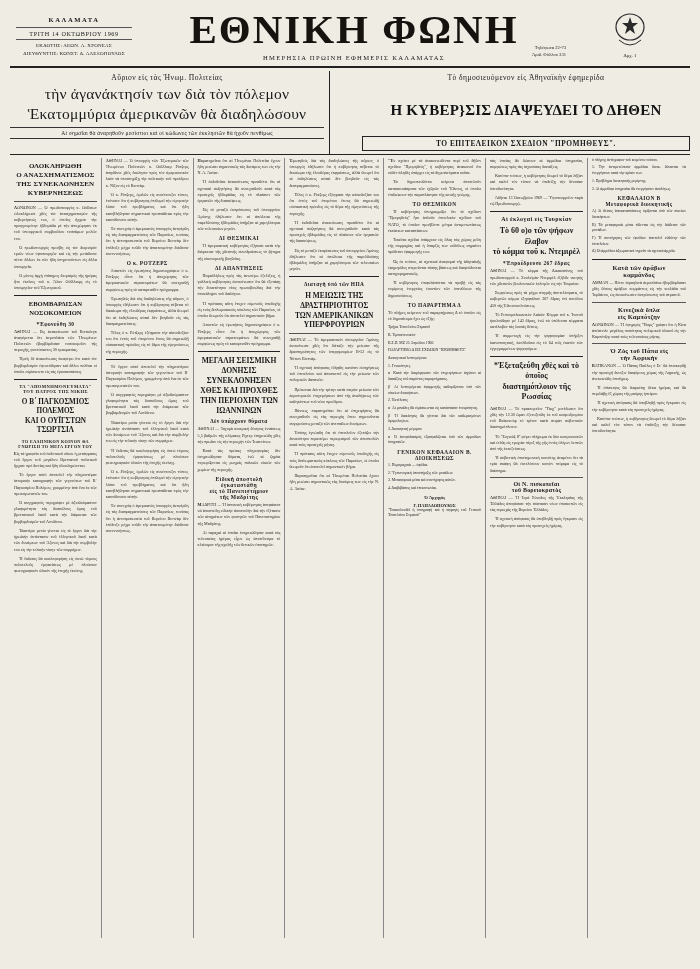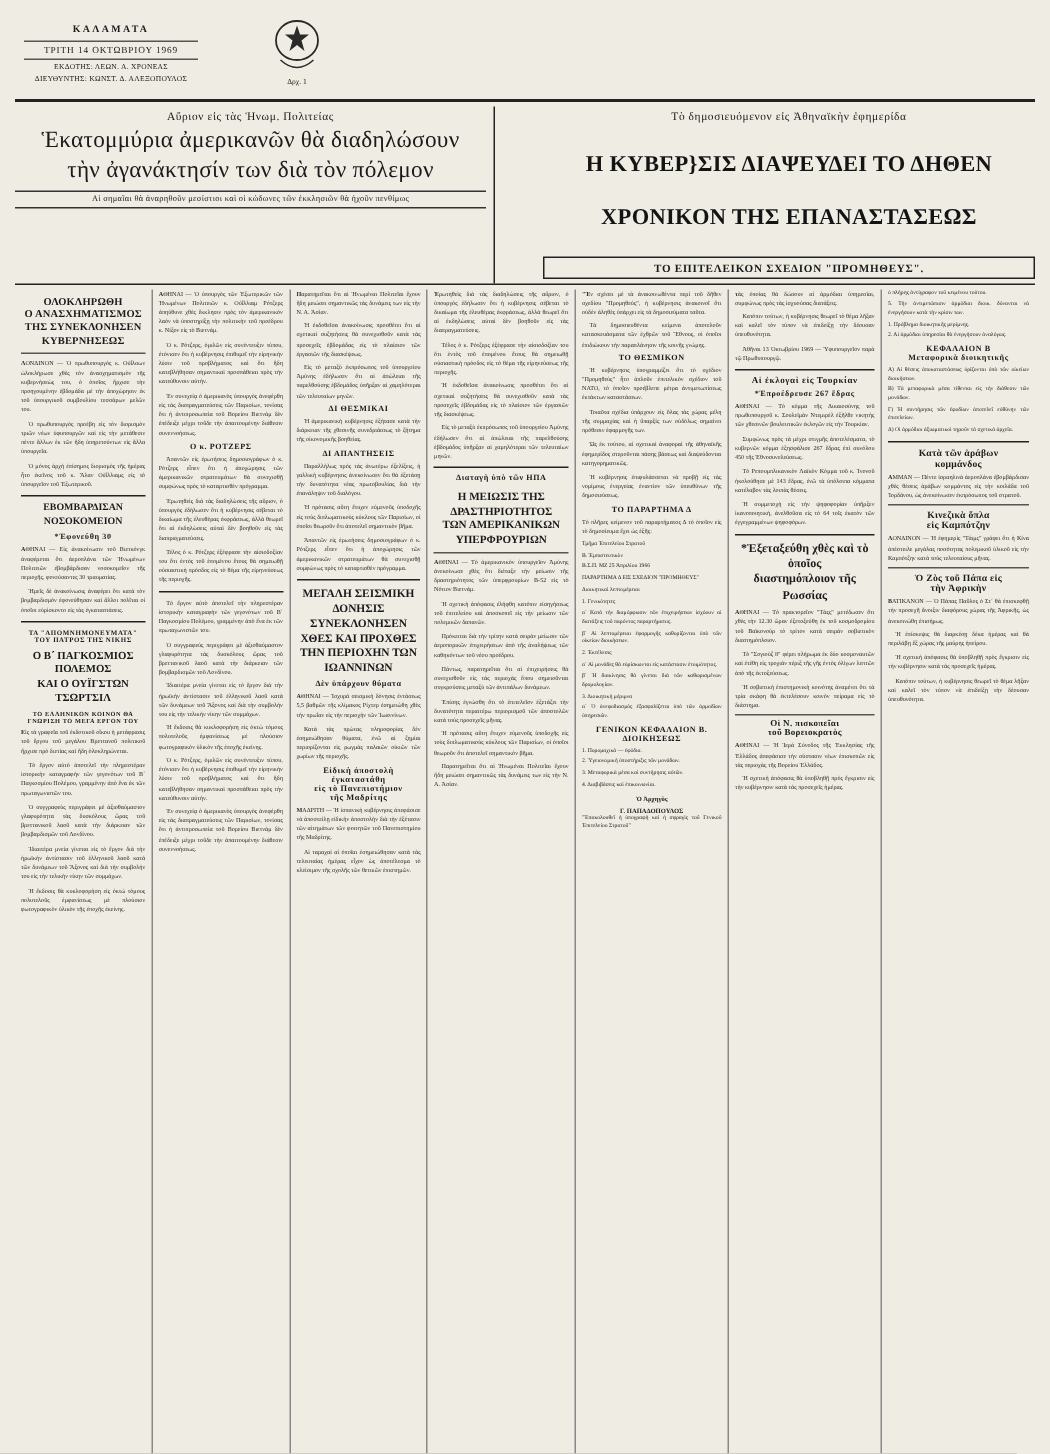--- a/index.html
+++ b/index.html
@@ -225,43 +225,50 @@
 
 <div class="page">
 
   <div class="masthead">
     <div class="mast-left">
       <div class="city">ΚΑΛΑΜΑΤΑ</div>
       <div class="dateline">ΤΡΙΤΗ 14 ΟΚΤΩΒΡΙΟΥ 1969</div>
       <div class="row">ΕΚΔΟΤΗΣ: ΛΕΩΝ. Α. ΧΡΟΝΕΑΣ</div>
       <div class="row">ΔΙΕΥΘΥΝΤΗΣ: ΚΩΝΣΤ. Δ. ΑΛΕΞΟΠΟΥΛΟΣ</div>
     </div>
+    <div class="mast-center">
+      <div class="mast-title">ΕΘΝΙΚΗ ΦΩΝΗ</div>
+      <div class="mast-sub">ΗΜΕΡΗΣΙΑ ΠΡΩΙΝΗ ΕΦΗΜΕΡΙΣ ΚΑΛΑΜΑΤΑΣ</div>
+      <div class="mast-meta">
+        <div>Τηλέφωνα 22-73</div>
+        <div>Ἀριθ. Φύλλου 331</div>
+      </div>
+    </div>
     <div class="mast-right">
       <div class="crest">
         <svg viewBox="0 0 34 40" width="34" height="40">
           <ellipse cx="17" cy="17" rx="14" ry="13" fill="none" stroke="#2a2a2a" stroke-width="1.2"></ellipse>
           <path d="M17 7 L19 13 L25 13 L20 17 L22 24 L17 20 L12 24 L14 17 L9 13 L15 13 Z" fill="#2a2a2a"></path>
           <path d="M6 30 Q17 40 28 30" fill="none" stroke="#2a2a2a" stroke-width="1"></path>
         </svg>
       </div>
       <div>Δρχ. 1</div>
     </div>
   </div>
 
   <div class="banner-row">
     <div class="banner-left">
       <div class="kicker">Αὔριον εἰς τὰς Ἡνωμ. Πολιτείας</div>
+      <div class="headline-1">τὴν ἀγανάκτησίν των διὰ τὸν πόλεμον</div>
       <div class="headline-1">Ἑκατομμύρια ἀμερικανῶν θὰ διαδηλώσουν</div>
-      <div class="headline-1">τὴν ἀγανάκτησίν των διὰ τὸν πόλεμον</div>
       <div class="subhead-rule">Αἱ σημαῖαι θὰ ἀναρηθοῦν μεσίστιοι καὶ οἱ κώδωνες τῶν ἐκκλησιῶν θὰ ἠχοῦν πενθίμως</div>
     </div>
     <div class="banner-right">
       <div class="kicker">Τὸ δημοσιευόμενον εἰς Ἀθηναϊκὴν ἐφημερίδα</div>
       <div class="headline-2">Η ΚΥΒΕΡ}ΣΙΣ ΔΙΑΨΕΥΔΕΙ ΤΟ ΔΗΘΕΝ</div>
-      <div class="headline-2">ΧΡΟΝΙΚΟΝ ΤΗΣ ΕΠΑΝΑΣΤΑΣΕΩΣ</div>
       <div class="boxed-sub">ΤΟ ΕΠΙΤΕΛΕΙΚΟΝ ΣΧΕΔΙΟΝ "ΠΡΟΜΗΘΕΥΣ".</div>
     </div>
   </div>
 
   <div class="body-grid">
 
     <div class="col c1">
       <h2 class="blk" style="font-size:7px;white-space:pre-line">ΟΛΟΚΛΗΡΩΘΗ
 Ο ΑΝΑΣΧΗΜΑΤΙΣΜΟΣ
 ΤΗΣ ΣΥΝΕΚΛΟΝΗΣΕΝ
@@ -382,20 +389,22 @@
       <div class="sig">Γ. ΠΑΠΑΔΟΠΟΥΛΟΣ</div>
       <p class="tiny center">"Ἐπακολουθεῖ ἡ ὑπογραφὴ καὶ ἡ σφραγὶς τοῦ Γενικοῦ Ἐπιτελείου Στρατοῦ"</p>
     </div>
 
     <div class="col c6">
       <p class="para first">τὰς ὁποίας θὰ δώσουν αἱ ἁρμόδιαι ὑπηρεσίαι, συμφώνως πρὸς τὰς ἰσχυούσας διατάξεις.</p>
       <p class="para indent">Κατόπιν τούτων, ἡ κυβέρνησις θεωρεῖ τὸ θέμα λῆξαν καὶ καλεῖ τὸν τύπον νὰ ἐπιδείξῃ τὴν δέουσαν ὑπευθυνότητα.</p>
       <p class="para indent">Ἀθῆναι 13 Ὀκτωβρίου 1969 — Ὑφυπουργεῖον παρὰ τῷ Πρωθυπουργῷ.</p>
       <div class="rule"></div>
       <div class="small-caps-head" style="font-size:6px">Αἱ ἐκλογαὶ εἰς Τουρκίαν</div>
+      <h3 class="blk" style="white-space:pre-line;font-size:8px">Τὸ 60 ο)ο τῶν ψήφων ἔλαβον
+τὸ κόμμα τοῦ κ. Ντεμιρὲλ</h3>
       <div class="small-caps-head">*Ἐπροέδρευσε 267 ἕδρας</div>
       <p class="para first">ΑΘΗΝΑΙ — Τὸ κόμμα τῆς Δικαιοσύνης τοῦ πρωθυπουργοῦ κ. Σουλεϊμὰν Ντεμιρὲλ ἐξῆλθε νικητὴς τῶν χθεσινῶν βουλευτικῶν ἐκλογῶν εἰς τὴν Τουρκίαν.</p>
       <p class="para indent">Συμφώνως πρὸς τὰ μέχρι στιγμῆς ἀποτελέσματα, τὸ κυβερνῶν κόμμα ἐξησφάλισε 267 ἕδρας ἐπὶ συνόλου 450 τῆς Ἐθνοσυνελεύσεως.</p>
       <p class="para indent">Τὸ Ρεπουμπλικανικὸν Λαϊκὸν Κόμμα τοῦ κ. Ἰνονοῦ ἠκολούθησε μὲ 143 ἕδρας, ἐνῶ τὰ ὑπόλοιπα κόμματα κατέλαβον τὰς λοιπὰς θέσεις.</p>
       <p class="para indent">Ἡ συμμετοχὴ εἰς τὴν ψηφοφορίαν ὑπῆρξεν ἱκανοποιητική, ἀνελθοῦσα εἰς τὸ 64 τοῖς ἑκατὸν τῶν ἐγγεγραμμένων ψηφοφόρων.</p>
       <div class="rule"></div>
       <h3 class="blk" style="white-space:pre-line;font-size:8px">*Ἐξεταξεύθη χθὲς καὶ τὸ ὁποῖος
 διαστημόπλοιον τῆς Ρωσσίας</h3>
       <p class="para first">ΑΘΗΝΑΙ — Τὸ πρακτορεῖον "Τὰςς" μετέδωσεν ὅτι χθὲς τὴν 12.30 ὥραν ἐξετοξεύθη ἐκ τοῦ κοσμοδρομίου τοῦ Βαϊκονοὺρ τὸ τρίτον κατὰ σειρὰν σοβιετικὸν διαστημόπλοιον.</p>
       <p class="para indent">Τὸ "Σογιοὺζ 8" φέρει πλήρωμα ἐκ δύο κοσμοναυτῶν καὶ ἐτέθη εἰς τροχιὰν πέριξ τῆς γῆς ἐντὸς ὀλίγων λεπτῶν ἀπὸ τῆς ἐκτοξεύσεως.</p>

